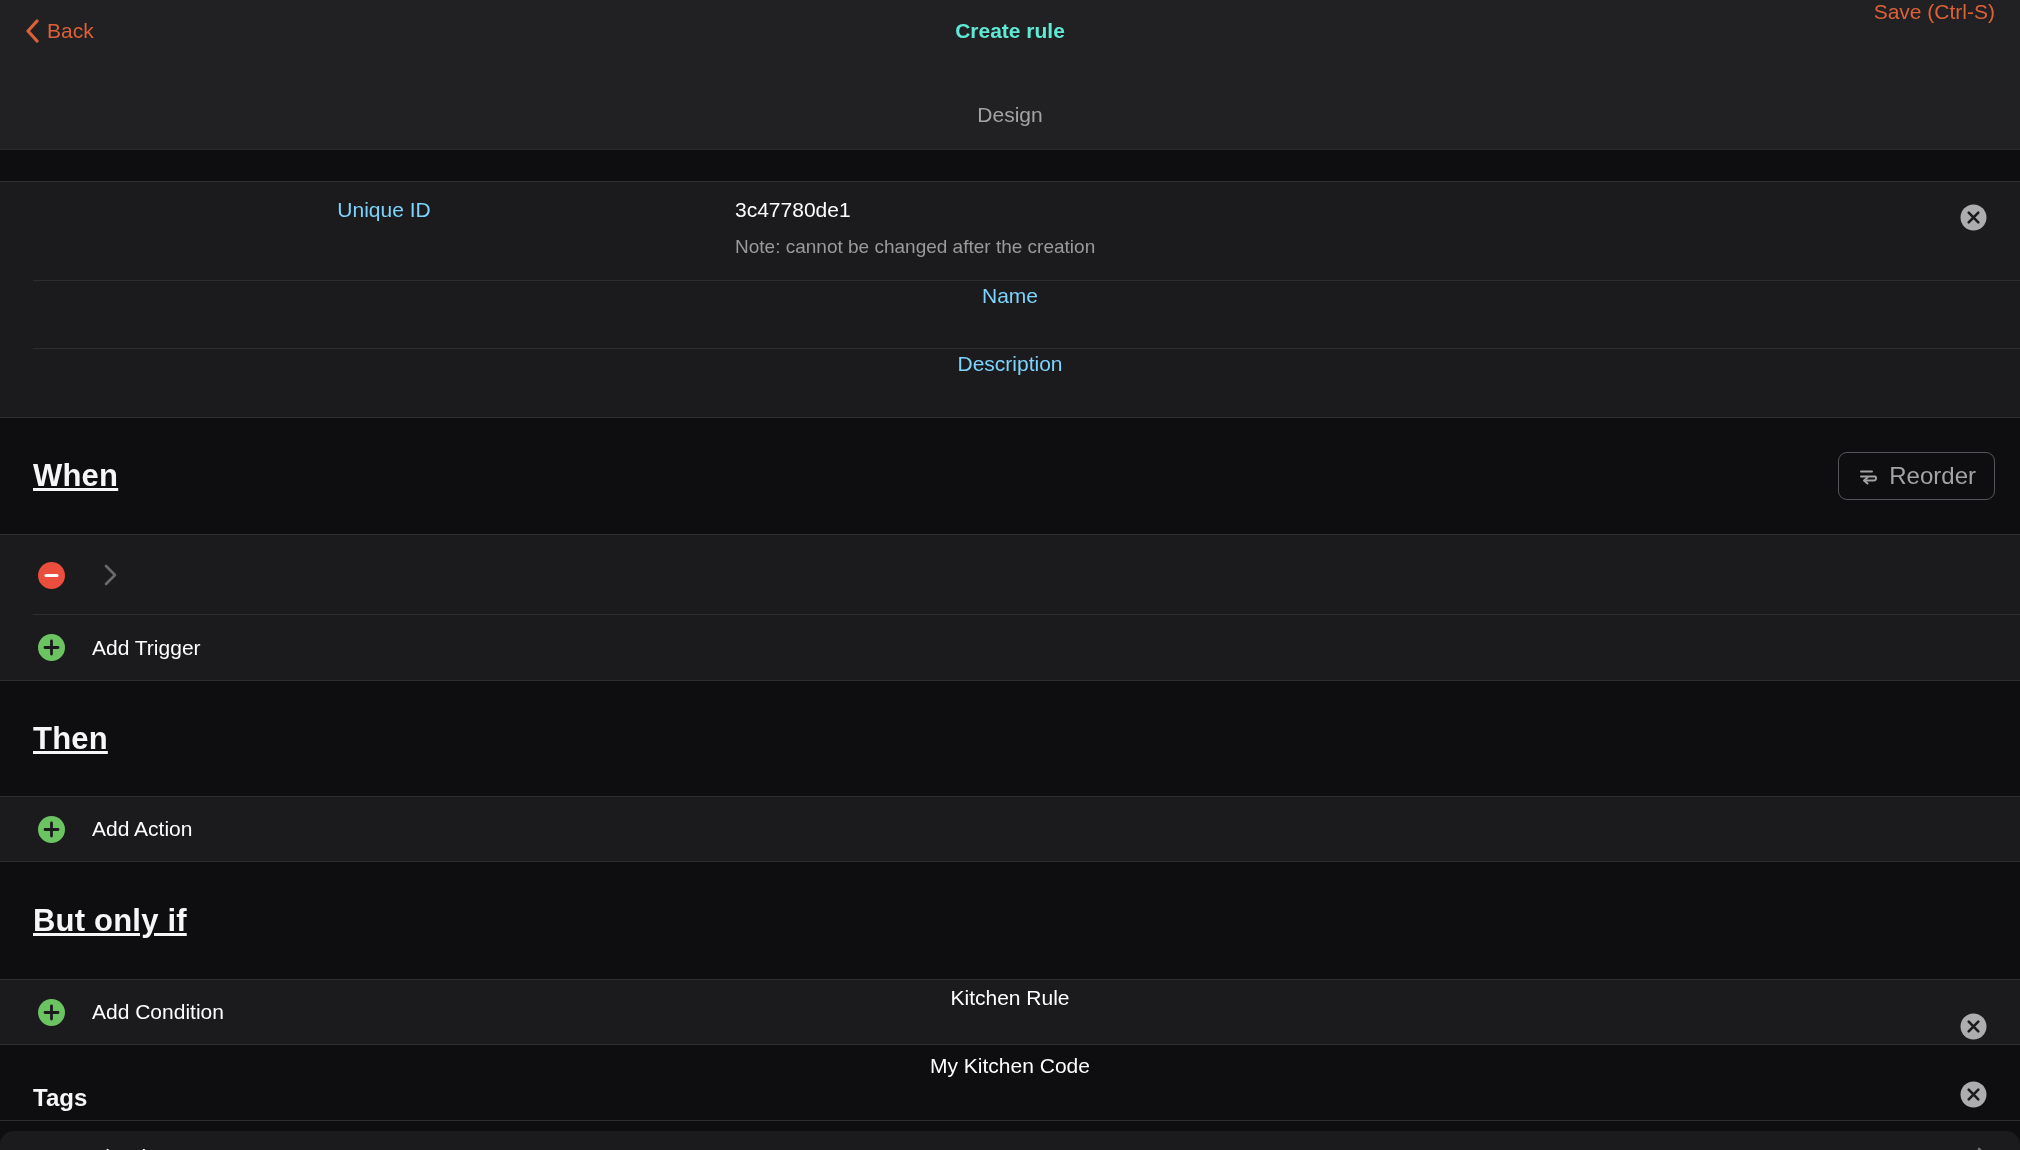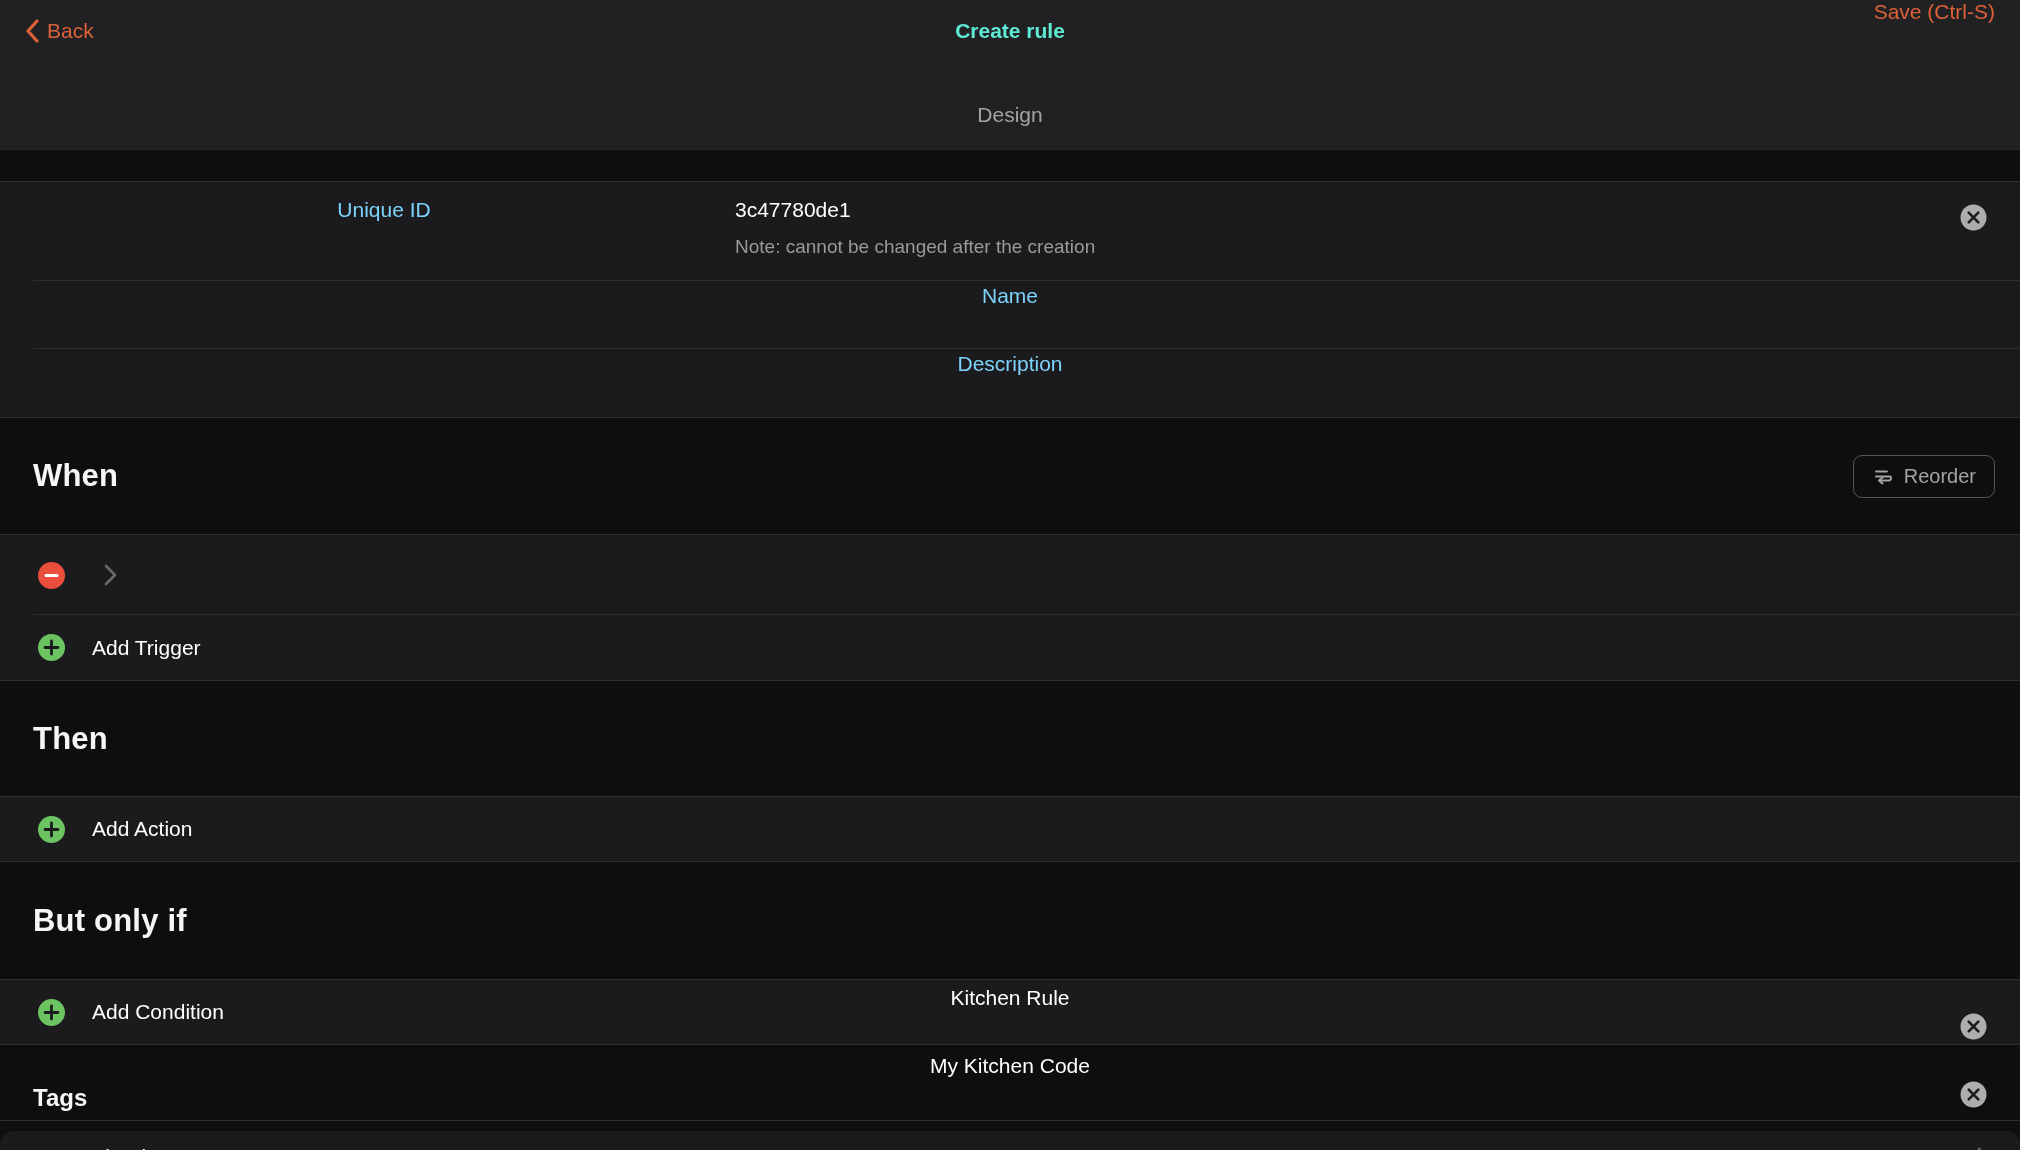--- a/index.html
+++ b/index.html
@@ -60,29 +60,29 @@
   .row-note{ color:#9a9a9c; font-size:19px; line-height:26px; margin-top:9px; }
   .clear-btn{ margin-left:auto; width:27px; height:27px; flex:0 0 27px; cursor:pointer; }
   .row-tall .clear-btn{ align-self:flex-start; margin-top:9px; }
   .clear-btn svg{ display:block; }
 
   
   .sec-head{
     display:flex; align-items:center; justify-content:space-between;
     padding:0 25px 0 33px;
   }
-  .sec-head h2{ font-size:31px; font-weight:700; color:#f6f6f8; letter-spacing:.2px; }
+  .sec-head h2{ font-size:31px; font-weight:700; color:#f6f6f8; letter-spacing:.2px;text-decoration:underline; }
   .h-when{ height:116px; }
   .h-then{ height:115px; }
   .h-butif{ height:117px; }
 
   .reorder-btn{
     display:flex; align-items:center; gap:10px;
     border:1px solid #55555a; border-radius:9px;
-    color:#a3a3a5; font-size:20px;
+    color:#a3a3a5; font-size:24px;
     padding:9px 18px; cursor:pointer; background:transparent;
   }
 
   
   .item-row{
     position:relative; display:flex; align-items:center;
     padding-left:38px; padding-right:30px;
   }
   .icon-circle{ width:27px; height:27px; flex:0 0 27px; margin-right:27px; }
   .icon-circle svg{ display:block; }

